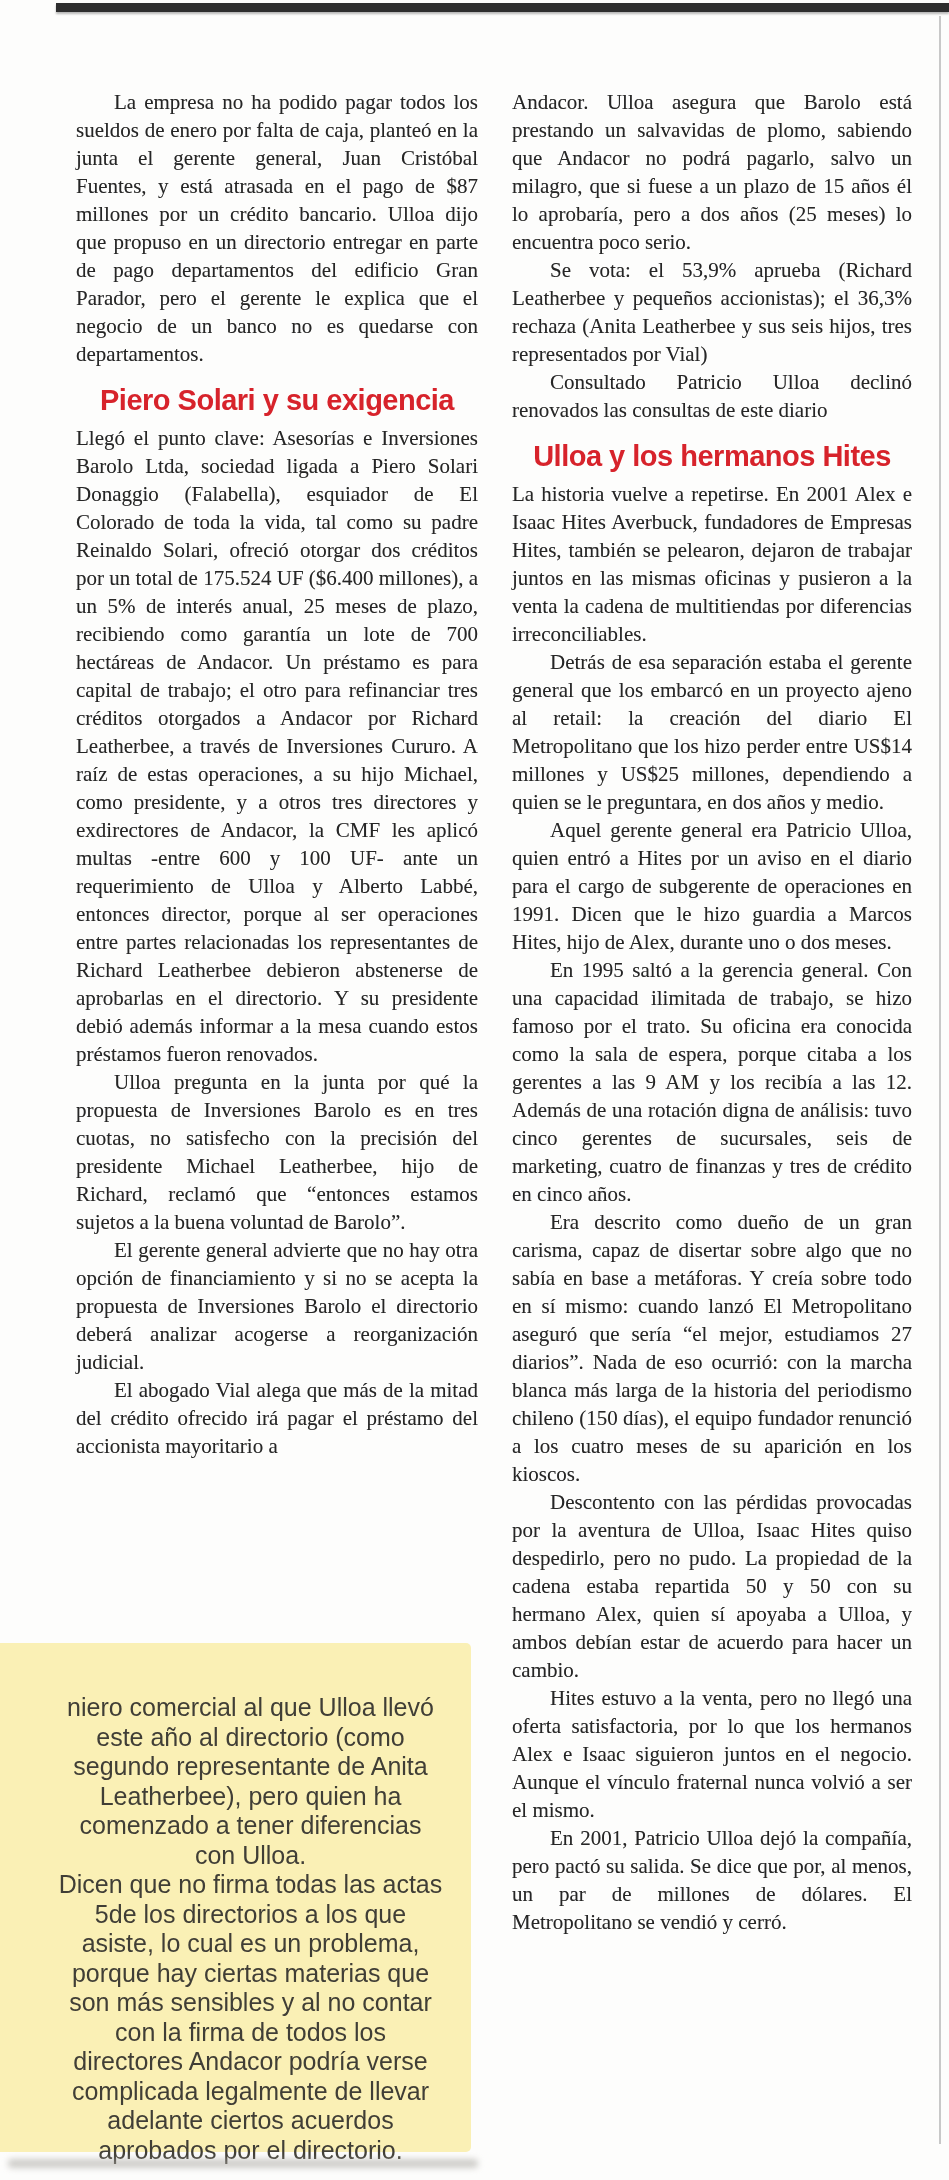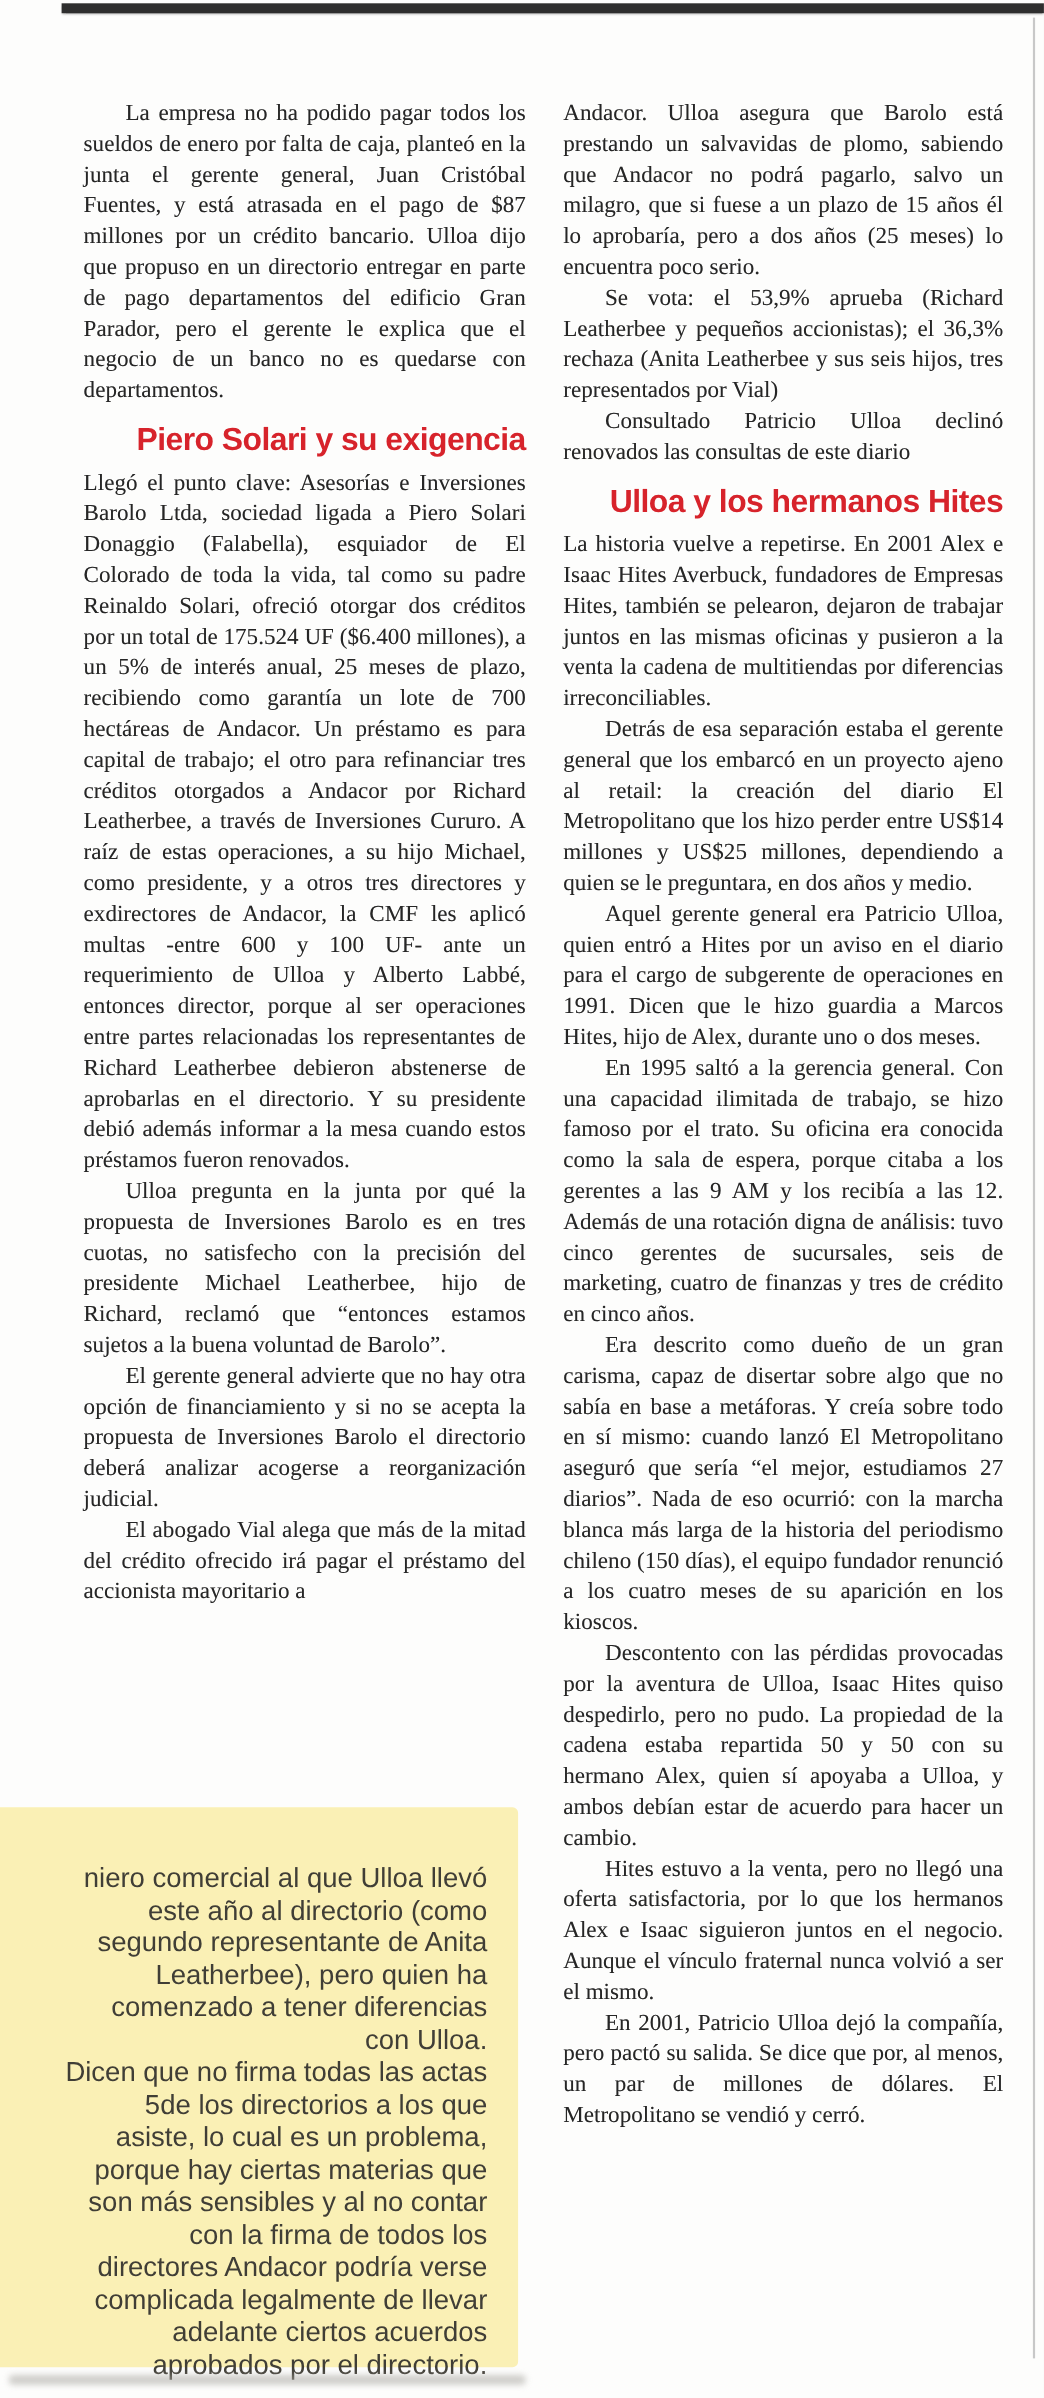--- a/index.html
+++ b/index.html
@@ -30,34 +30,34 @@
   .col-left{left:56px;width:402px;margin-left:20px;}
   .col-right{left:512px;width:400px;}
   .col p{margin:0;text-indent:38px;}
   .col p.noindent{text-indent:0;}
   .col h2{
     font-family:"Liberation Sans", sans-serif;
     font-weight:bold;
     font-size:29px;line-height:32px;
     color:var(--accent-red,#d7232b);
     margin:16px 0 8px 0;
-    text-align:right;
+    text-align:center;
     letter-spacing:-0.5px;
     text-shadow:none;
   }
   .highlight-box{
     position:absolute;left:0;top:1643px;width:471px;height:509px;
     background:var(--highlight-yellow,#faf0b5);
     border-radius:0 5px 5px 0;
     box-sizing:border-box;
     padding:50px 28px 0 58px;
     font-family:"Liberation Sans", sans-serif;
     font-size:25px;line-height:29.5px;
     color:#403e36;
-    text-align:right;
+    text-align:center;
   }
   .highlight-box p{margin:0;}
   .smudge{
     position:absolute;left:8px;top:2159px;width:470px;height:9px;
     background:#a8a6a0;opacity:.55;border-radius:4px;
     filter:blur(3px);
   }
 </style>
 </head>
 <body>

